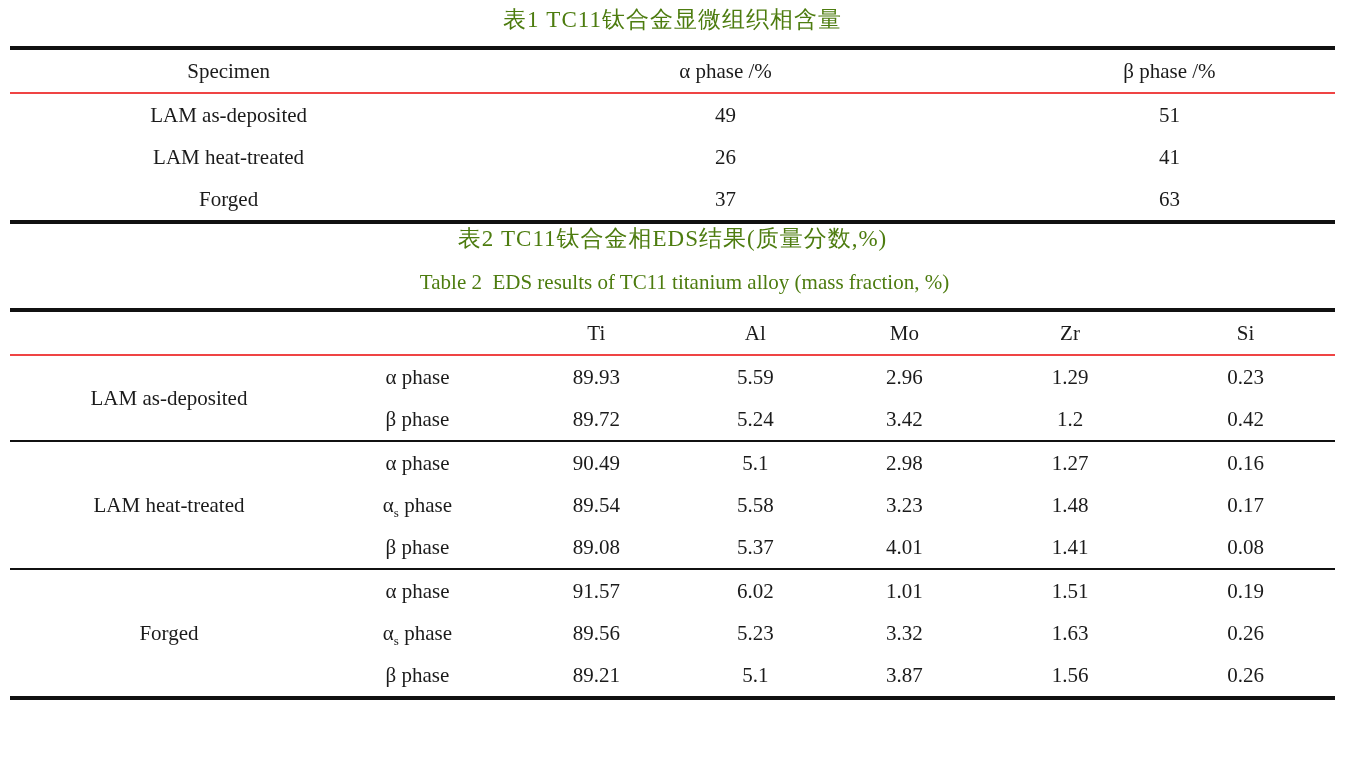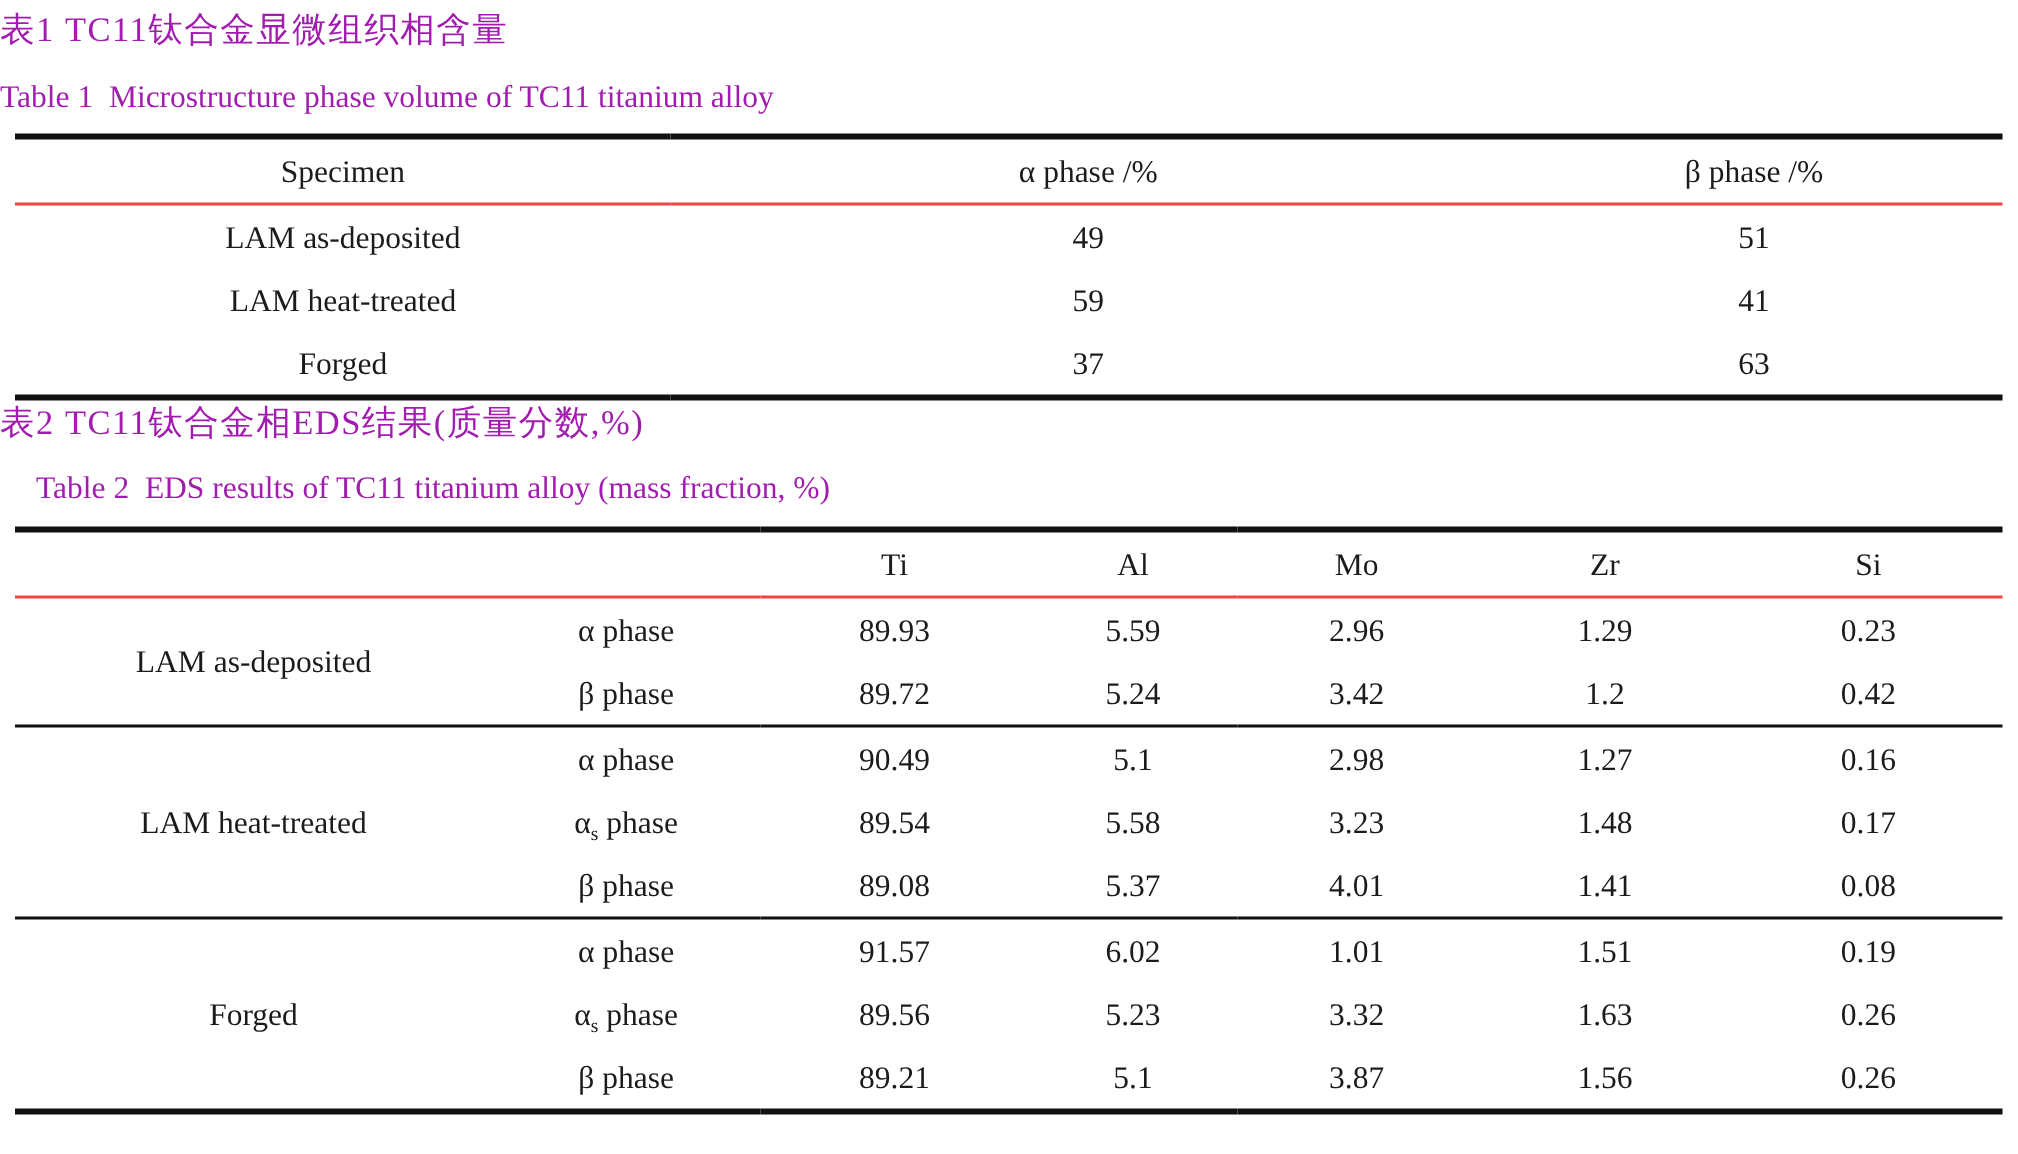--- a/index.html
+++ b/index.html
@@ -9,23 +9,23 @@
     color: #1b1b1b;
   }
   .page {
     position: relative;
     width: 1345px;
     height: 769px;
     background: #ffffff;
     overflow: hidden;
   }
   .caption {
-    text-align: left;
+    text-align: center;
     white-space: pre-wrap;
-    color: #a21caf;
+    color: #4d7c0f;
   }
   .caption.zh {
     font-size: 23px;
     line-height: 30px;
     letter-spacing: 1px;
   }
   .caption.en {
     font-size: 21px;
     line-height: 28px;
   }
@@ -64,21 +64,20 @@
     font-size: 0.62em;
     line-height: 0;
   }
 </style>
 </head>
 <body>
 
 <div class="page">
 
   <div class="caption zh cap-zh-1">表1 TC11钛合金显微组织相含量</div>
-  <div class="caption en cap-en-1">Table 1  Microstructure phase volume of TC11 titanium alloy</div>
 
   <table class="t1">
     <colgroup>
       <col style="width:33%">
         <col style="width:42%">
         <col style="width:25%">
     </colgroup>
     <thead>
       <tr>
         <th>Specimen</th>
@@ -87,21 +86,21 @@
       </tr>
     </thead>
     <tbody>
       <tr>
         <td>LAM as-deposited</td>
         <td>49</td>
         <td>51</td>
       </tr>
       <tr>
         <td>LAM heat-treated</td>
-        <td>59</td>
+        <td>26</td>
         <td>41</td>
       </tr>
       <tr>
         <td>Forged</td>
         <td>37</td>
         <td>63</td>
       </tr>
     </tbody>
   </table>
 

